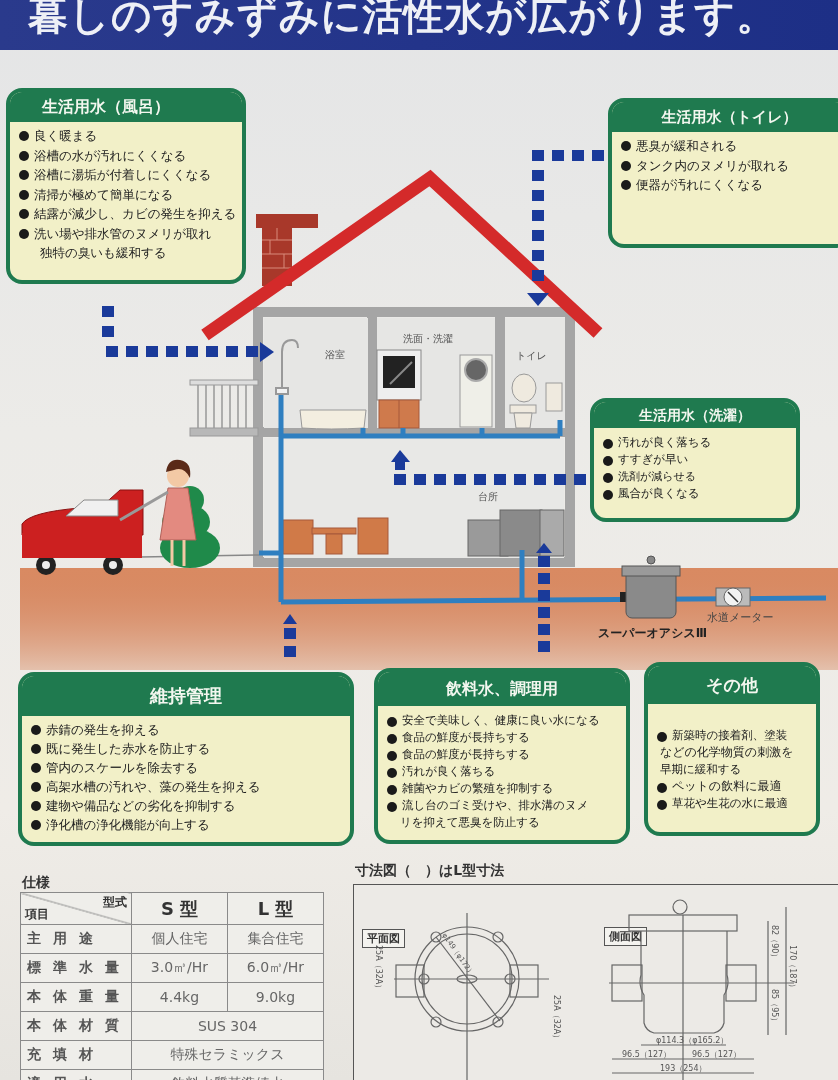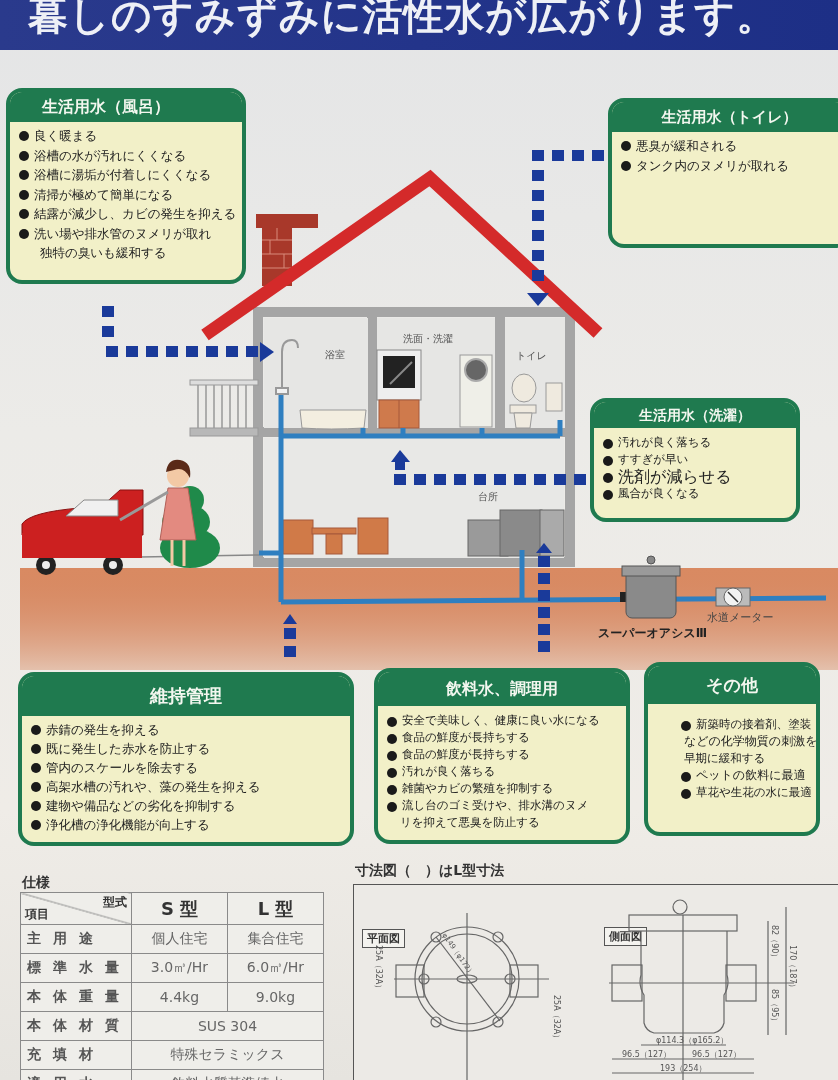--- a/index.html
+++ b/index.html
@@ -314,29 +314,30 @@
       <div class="card-item" data-name="list-item">洗い場や排水管のヌメリが取れ</div>
       <div class="card-item" data-name="list-item-continuation" style="padding-left:22px;">独特の臭いも緩和する</div>
     </div>
   </div>
 
   <div class="card" data-name="card-toilet" style="left:608px; top:98px; width:243px; height:150px;">
     <div class="card-head" data-name="card-toilet-title" style="font-size:15px; line-height:30px;">生活用水（トイレ）</div>
     <div class="card-body" data-name="card-toilet-list">
       <div class="card-item" data-name="list-item">悪臭が緩和される</div>
       <div class="card-item" data-name="list-item">タンク内のヌメリが取れる</div>
+      <div class="card-item" data-name="list-item">便器が汚れにくくなる</div>
     </div>
   </div>
 
   <div class="card" data-name="card-laundry" style="left:590px; top:398px; width:210px; height:124px;">
     <div class="card-head" data-name="card-laundry-title" style="font-size:14px; line-height:26px;">生活用水（洗濯）</div>
     <div class="card-body" data-name="card-laundry-list" style="padding-top:6px;">
       <div class="card-item" data-name="list-item" style="font-size:11.5px; line-height:17px;">汚れが良く落ちる</div>
       <div class="card-item" data-name="list-item" style="font-size:11.5px; line-height:17px;">すすぎが早い</div>
-      <div class="card-item" data-name="list-item" style="font-size:16px; line-height:17px;">洗剤が減らせる</div>
+      <div class="card-item" data-name="list-item" style="font-size:11px; line-height:17px;">洗剤が減らせる</div>
       <div class="card-item" data-name="list-item" style="font-size:11.5px; line-height:17px;">風合が良くなる</div>
     </div>
   </div>
 
   <div class="card" data-name="card-maintenance" style="left:18px; top:672px; width:336px; height:174px;">
     <div class="card-head" data-name="card-maintenance-title" style="font-size:18px; line-height:40px;">維持管理</div>
     <div class="card-body" data-name="card-maintenance-list">
       <div class="card-item" data-name="list-item" style="line-height:19px;">赤錆の発生を抑える</div>
       <div class="card-item" data-name="list-item" style="line-height:19px;">既に発生した赤水を防止する</div>
       <div class="card-item" data-name="list-item" style="line-height:19px;">管内のスケールを除去する</div>
@@ -354,21 +355,21 @@
       <div class="card-item" data-name="list-item" style="font-size:11.5px; line-height:17px;">食品の鮮度が長持ちする</div>
       <div class="card-item" data-name="list-item" style="font-size:11.5px; line-height:17px;">汚れが良く落ちる</div>
       <div class="card-item" data-name="list-item" style="font-size:11.5px; line-height:17px;">雑菌やカビの繁殖を抑制する</div>
       <div class="card-item" data-name="list-item" style="font-size:11.5px; line-height:17px;">流し台のゴミ受けや、排水溝のヌメ</div>
       <div class="card-item" data-name="list-item-continuation" style="font-size:11.5px; line-height:17px; padding-left:14px;">リを抑えて悪臭を防止する</div>
     </div>
   </div>
 
   <div class="card" data-name="card-other" style="left:644px; top:662px; width:176px; height:174px;">
     <div class="card-head" data-name="card-other-title" style="font-size:17px; line-height:38px;">その他</div>
-    <div class="card-body" data-name="card-other-list" style="padding-top:12px;margin-left:24px;">
+    <div class="card-body" data-name="card-other-list" style="padding-top:23px;">
       <div class="card-item" data-name="list-item" style="font-size:11.5px; line-height:17px;">新築時の接着剤、塗装</div>
       <div class="card-item" data-name="list-item-continuation" style="font-size:12px; line-height:17px; padding-left:4px;">などの化学物質の刺激を</div>
       <div class="card-item" data-name="list-item-continuation" style="font-size:11.5px; line-height:17px; padding-left:4px;">早期に緩和する</div>
       <div class="card-item" data-name="list-item" style="font-size:12px; line-height:17px;">ペットの飲料に最適</div>
       <div class="card-item" data-name="list-item" style="font-size:11.5px; line-height:17px;">草花や生花の水に最適</div>
     </div>
   </div>
 
   <style>
     .card-item[data-name="list-item-continuation"]::before { display: none; }

